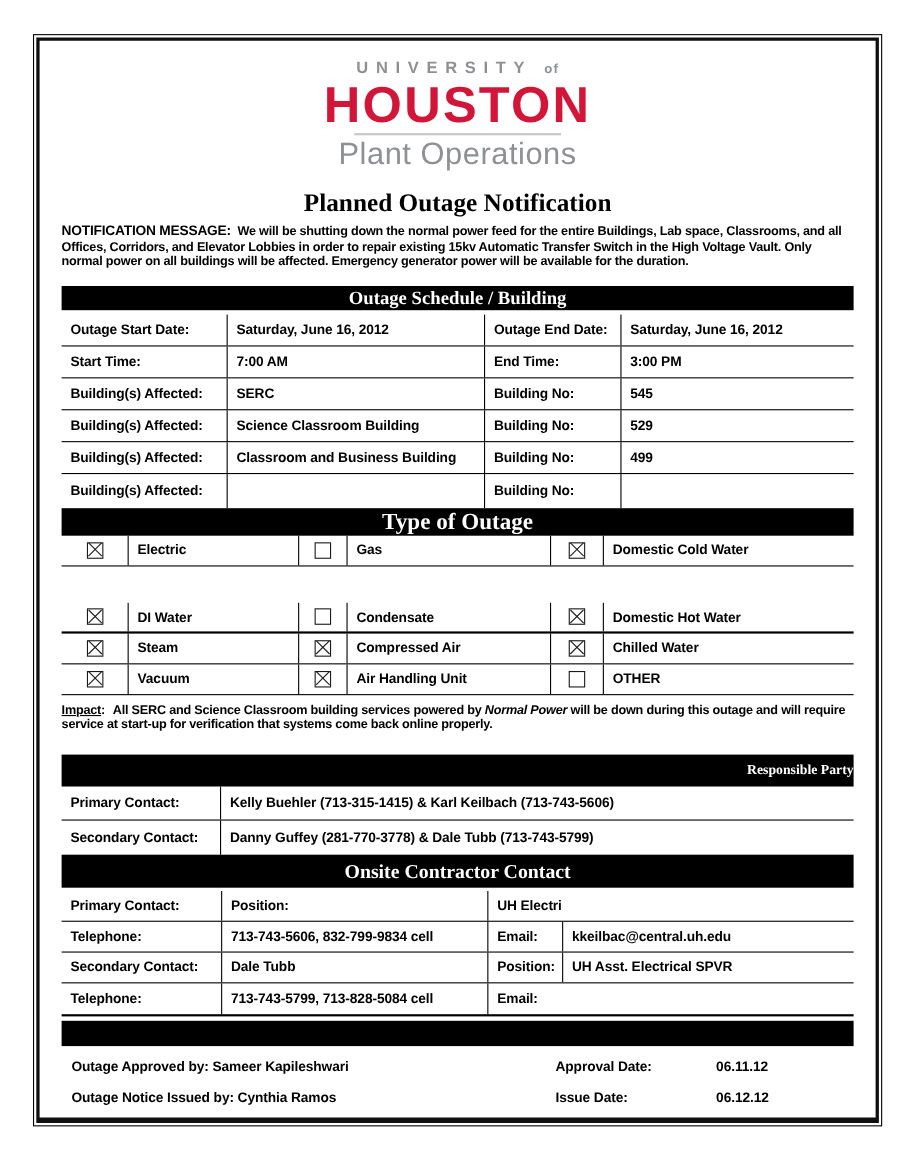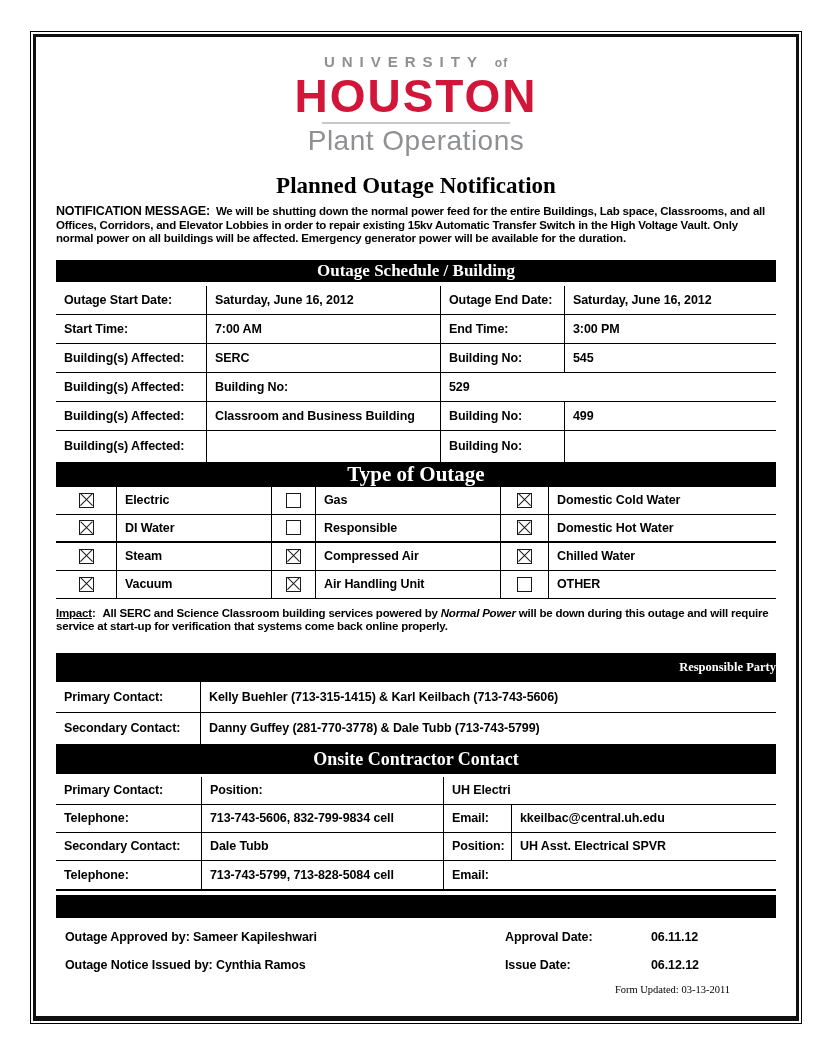--- a/index.html
+++ b/index.html
@@ -46,21 +46,21 @@
   .row > div { display:flex; align-items:center; padding-left:8px; overflow:hidden; white-space:nowrap; }
   .vline { border-left:1.5px solid #000; }
   .hline { border-bottom:1.5px solid #000; }
 
   .sched-table { margin-top:4px; }
   .sched-row { grid-template-columns:150px 234px 124px 212px; height:29px; }
   .sched-row.last { height:31px; }
 
   .otg-row { grid-template-columns:60px 155px 44px 185px 48px 228px; height:28px; }
   .otg-row .cbcell { justify-content:center; padding-left:0; }
-  .otg-row.heavy { border-bottom:2.5px solid #000; }
+  .otg-row.heavy { border-bottom:2.5px solid #000;margin-top:33px; }
   .cb { position:relative; width:15px; height:15px; border:1.6px solid #1a1a1a; background:#fff; }
   .cb.checked::before, .cb.checked::after {
     content:""; position:absolute; left:-2px; top:5.5px; width:17px; height:1.3px; background:#1a1a1a;
   }
   .cb.checked::before { transform:rotate(45deg); }
   .cb.checked::after { transform:rotate(-45deg); }
 
   .resp-row { grid-template-columns:144px 576px; height:31px; }
   .contr-table { margin-top:3px; border-bottom:2.5px solid #000; }
   .contr-row { grid-template-columns:145px 242px 68px 265px; height:28px; }
@@ -111,20 +111,21 @@
             <div class="vline">3:00 PM</div>
           </div>
           <div class="row sched-row hline">
             <div>Building(s) Affected:</div>
             <div class="vline">SERC</div>
             <div class="vline">Building No:</div>
             <div class="vline">545</div>
           </div>
           <div class="row sched-row hline">
             <div>Building(s) Affected:</div>
+            <div class="vline">Science Classroom Building</div>
             <div class="vline">Building No:</div>
             <div class="vline">529</div>
           </div>
           <div class="row sched-row hline">
             <div>Building(s) Affected:</div>
             <div class="vline">Classroom and Business Building</div>
             <div class="vline">Building No:</div>
             <div class="vline">499</div>
           </div>
           <div class="row sched-row last">
@@ -153,21 +154,21 @@
             <div class="vline">Domestic Cold Water</div>
           </div>
           <div class="row otg-row heavy">
             <div class="cbcell">
                 <span class="cb checked"></span>
               </div>
             <div class="vline">DI Water</div>
             <div class="vline cbcell">
                 <span class="cb"></span>
               </div>
-            <div class="vline">Responsible</div>
+            <div class="vline">Condensate</div>
             <div class="vline cbcell">
                 <span class="cb checked"></span>
               </div>
             <div class="vline">Domestic Hot Water</div>
           </div>
           <div class="row otg-row hline">
             <div class="cbcell">
                 <span class="cb checked"></span>
               </div>
             <div class="vline">Steam</div>

